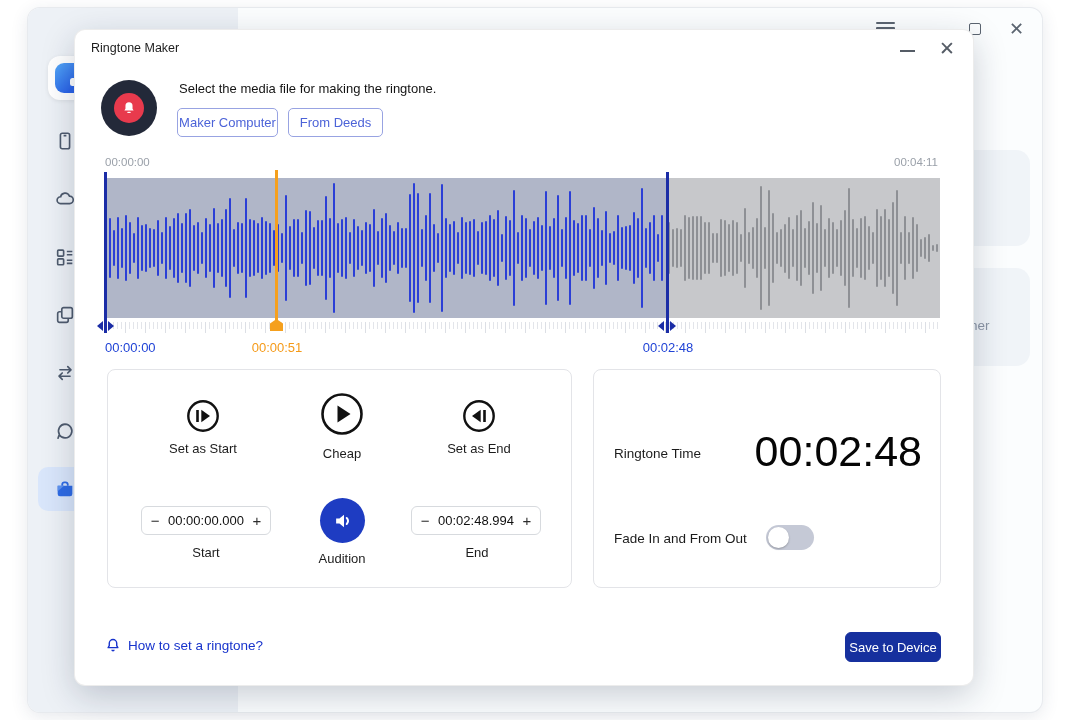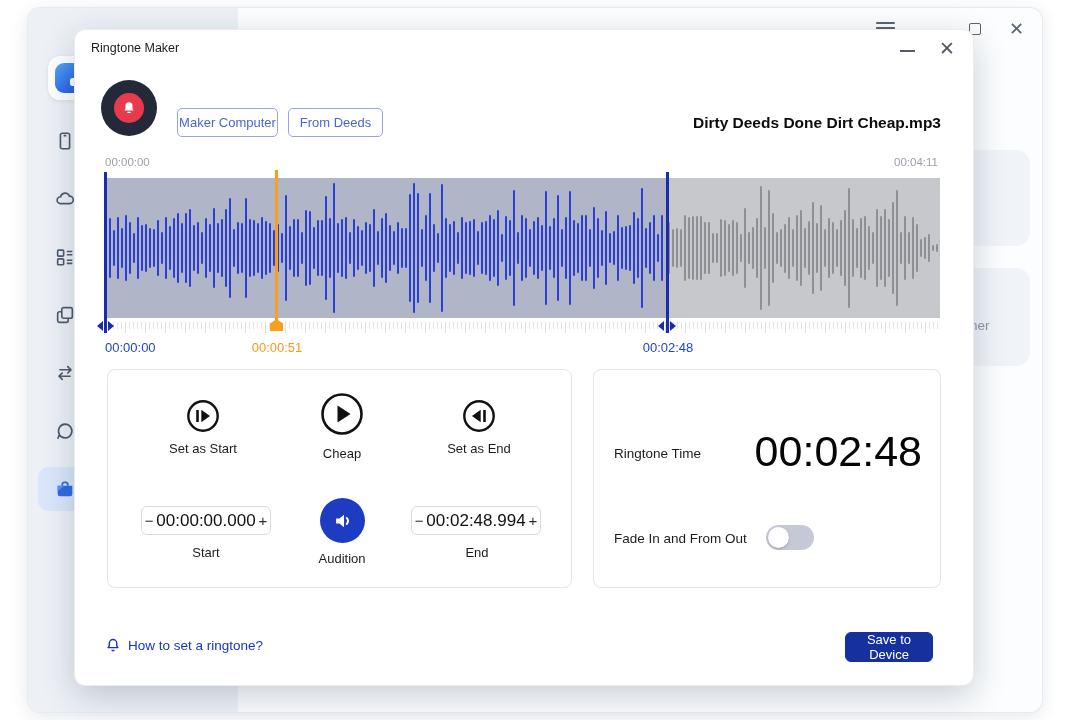--- a/index.html
+++ b/index.html
@@ -74,36 +74,36 @@
 
   
   .panel { position:absolute; top:339px; border:1px solid #e3e4e8; border-radius:8px; background:#fff; }
   .panel-left { left:32px; width:465px; height:219px; }
   .panel-right { left:518px; width:348px; height:219px; }
   .icon-btn { position:absolute; cursor:pointer; }
   .ctl-label { position:absolute; font-size:13px; color:#1c1c1c; text-align:center; }
   .stepper { position:absolute; top:136px; width:130px; height:29px; border:1px solid #d7dade; border-radius:6px;
     display:flex; align-items:center; background:#fff; }
   .step-btn { width:30px; text-align:center; font-size:15px; color:#2c2c2c; cursor:pointer; user-select:none; }
-  .step-val { flex:1; text-align:center; font-size:17px; color:#101010; cursor:text; }
+  .step-val { flex:1; text-align:center; font-size:13px; color:#101010; cursor:text; }
   .audition-btn { position:absolute; left:212px; top:128px; width:45px; height:45px; border-radius:50%;
     background:#1e3cc2; display:flex; align-items:center; justify-content:center; cursor:pointer; }
   .rt-label { position:absolute; left:20px; top:76px; font-size:13.5px; color:#1c1c1c; }
   .rt-value { position:absolute; right:18px; top:57px; font-size:43px; color:#050505; letter-spacing:0; }
   .fade-label { position:absolute; left:20px; top:161px; font-size:13.5px; color:#1c1c1c; }
   .toggle { position:absolute; left:172px; top:155px; width:48px; height:25px; border-radius:13px; background:#c5c9d6; cursor:pointer; }
   .toggle-knob { position:absolute; left:2px; top:2px; width:21px; height:21px; border-radius:50%; background:#fff; box-shadow:0 1px 2px rgba(0,0,0,.25); }
 
   
   .help-link { position:absolute; left:30px; top:607px; display:flex; align-items:center; gap:7px;
     font-size:13.5px; color:#1733cc; cursor:pointer; }
   .save-btn { position:absolute; top:602px; height:30px; border-radius:6px; font-size:13px;
     display:flex; align-items:center; justify-content:center; cursor:pointer; font-family:"Liberation Sans",sans-serif; }
   .save-computer { left:646px; width:108px; background:#fff; border:1px solid #a9b3e6; color:#4c63d8; }
-  .save-device { left:770px; width:88px; background:#16309e; border:1px solid #16309e; color:#fff; }
+  .save-device { left:770px; width:96px; background:#16309e; border:1px solid #16309e; color:#fff; }
 </style>
 </head>
 <body>
 
 <div class="main-window">
   <div class="win-controls">
     <div class="hamburger">
         <i></i>
         <i></i>
         <i></i>
@@ -179,23 +179,23 @@
   <div class="dlg-close">✕</div>
 
   <div class="badge">
     <div class="badge-red">
       <svg width="16" height="16" viewBox="0 0 24 24">
           <path d="M12 3.5 a5.3 5.3 0 0 1 5.3 5.3 V13 l1.6 2.8 H5.1 L6.7 13 V8.8 A5.3 5.3 0 0 1 12 3.5 Z" fill="#fff"></path>
           <rect x="9.3" y="17.5" width="5.4" height="2" rx="1" fill="#fff"></rect>
         </svg>
     </div>
   </div>
+  <div class="instruction">Select the media file for making the ringtone.</div>
   <button class="src-btn btn-computer">Maker Computer</button>
   <button class="src-btn btn-device">From Deeds</button>
-  <div class="filename">Dirty Deeds Done Dirt Cheap.mp3</div>
 
   <div class="wave-toplabels">
     <span>00:00:00</span>
     <span class="tl-right">00:04:11</span>
   </div>
 
   <div class="wave-region">
     <div class="wavebox">
       <div class="wave-seg seg-sel" id="segSel">
           <div class="wbar" style="height: 30.6%;"></div>

